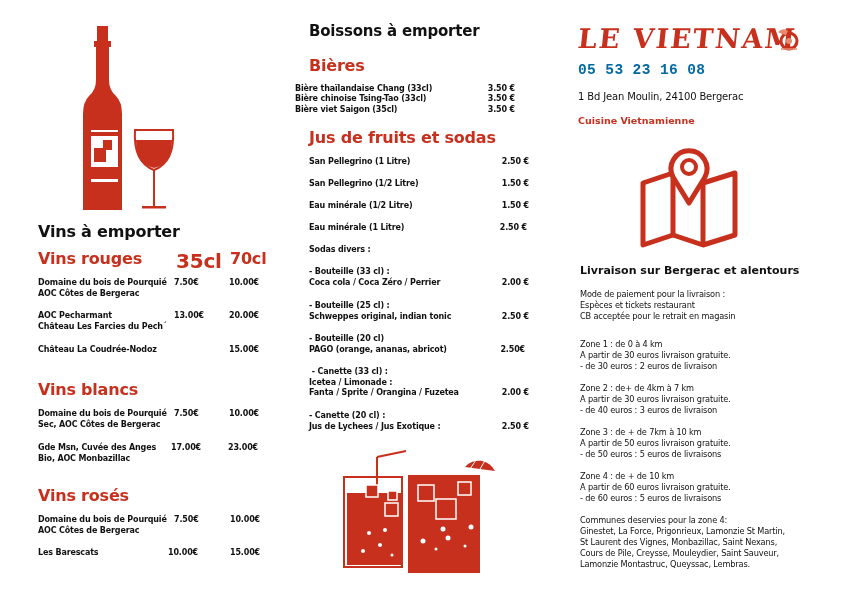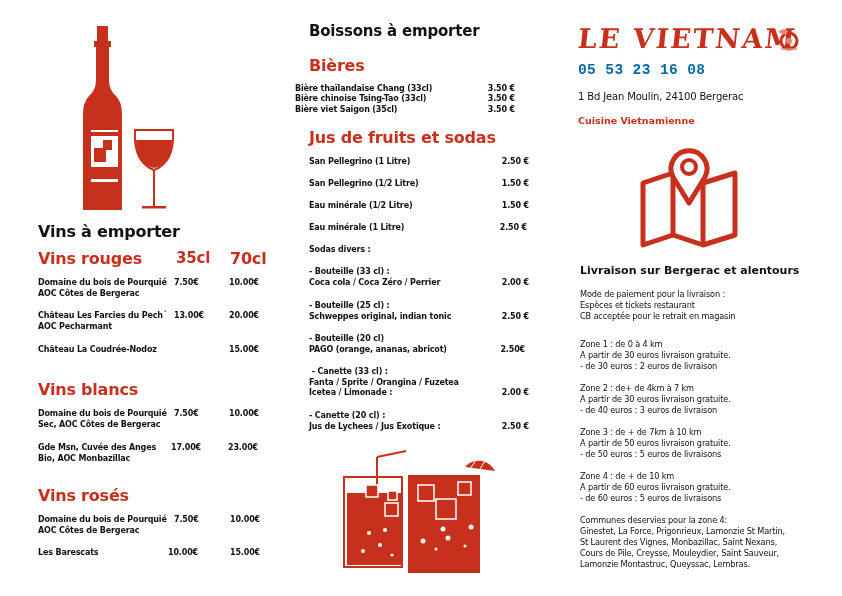--- a/index.html
+++ b/index.html
@@ -33,32 +33,32 @@
       <path d="M58 118 Q58 142 76 146 Q94 142 94 118 Z" fill="#c8301e"></path>
       <rect x="75" y="148" width="2" height="36" fill="#c8301e"></rect>
       <rect x="64" y="184" width="24" height="2.5" fill="#c8301e"></rect>
     </g>
   </svg>
 </div>
 
 <div class="abs h-black" style="left:38px; top:222px; font-size:16px;">Vins à emporter</div>
 
 <div class="abs h-red" style="left:38px; top:249px; font-size:16px;">Vins rouges</div>
-<div class="abs h-red" style="left:176px; top:249px; font-size:15px;">35cl</div>
+<div class="abs h-red" style="left:176px; top:249px; font-size:20px;">35cl</div>
 <div class="abs h-red" style="left:230px; top:249px; font-size:16px;">70cl</div>
 
 <div class="abs" style="left:38px; top:278px; width:230px;">
   <div class="small">Domaine du bois de Pourquié</div>
   <div class="small">AOC Côtes de Bergerac</div>
   <div class="abs small price" style="left:136px; top:0;">7.50€</div>
   <div class="abs small price" style="left:191px; top:0;">10.00€</div>
 </div>
 <div class="abs" style="left:38px; top:311px; width:230px;">
+  <div class="small">AOC Pecharmant</div>
   <div class="small">Château Les Farcies du Pech´</div>
-  <div class="small">AOC Pecharmant</div>
   <div class="abs small" style="left:136px; top:0;">13.00€</div>
   <div class="abs small" style="left:191px; top:0;">20.00€</div>
 </div>
 <div class="abs" style="left:38px; top:345px; width:230px;">
   <div class="small">Château La Coudrée-Nodoz</div>
   <div class="abs small" style="left:191px; top:0;">15.00€</div>
 </div>
 
 <div class="abs h-red" style="left:38px; top:380px;">Vins blancs</div>
 <div class="abs" style="left:38px; top:409px; width:230px;">
@@ -138,22 +138,22 @@
   <div class="small">Schweppes original, indian tonic</div>
   <div class="abs small" style="right:2px; top:10.5px;">2.50 €</div>
 </div>
 <div class="abs" style="left:309px; top:334px; width:222px;">
   <div class="small">- Bouteille (20 cl)</div>
   <div class="small">PAGO (orange, ananas, abricot)</div>
   <div class="abs small" style="right:6px; top:10.5px;">2.50€</div>
 </div>
 <div class="abs" style="left:309px; top:367px; width:222px;">
   <div class="small" style="white-space:pre;"> - Canette (33 cl) :</div>
+  <div class="small">Icetea / Limonade :</div>
   <div class="small">Fanta / Sprite / Orangina / Fuzetea</div>
-  <div class="small">Icetea / Limonade :</div>
   <div class="abs small" style="right:2px; top:21px;">2.00 €</div>
 </div>
 <div class="abs" style="left:309px; top:411px; width:222px;">
   <div class="small">- Canette (20 cl) :</div>
   <div class="small">Jus de Lychees / Jus Exotique :</div>
   <div class="abs small" style="right:2px; top:10.5px;">2.50 €</div>
 </div>
 
 <div class="abs" style="left:330px; top:445px; width:165px; height:135px;">
   <svg width="165" height="135" viewBox="0 0 165 135">

